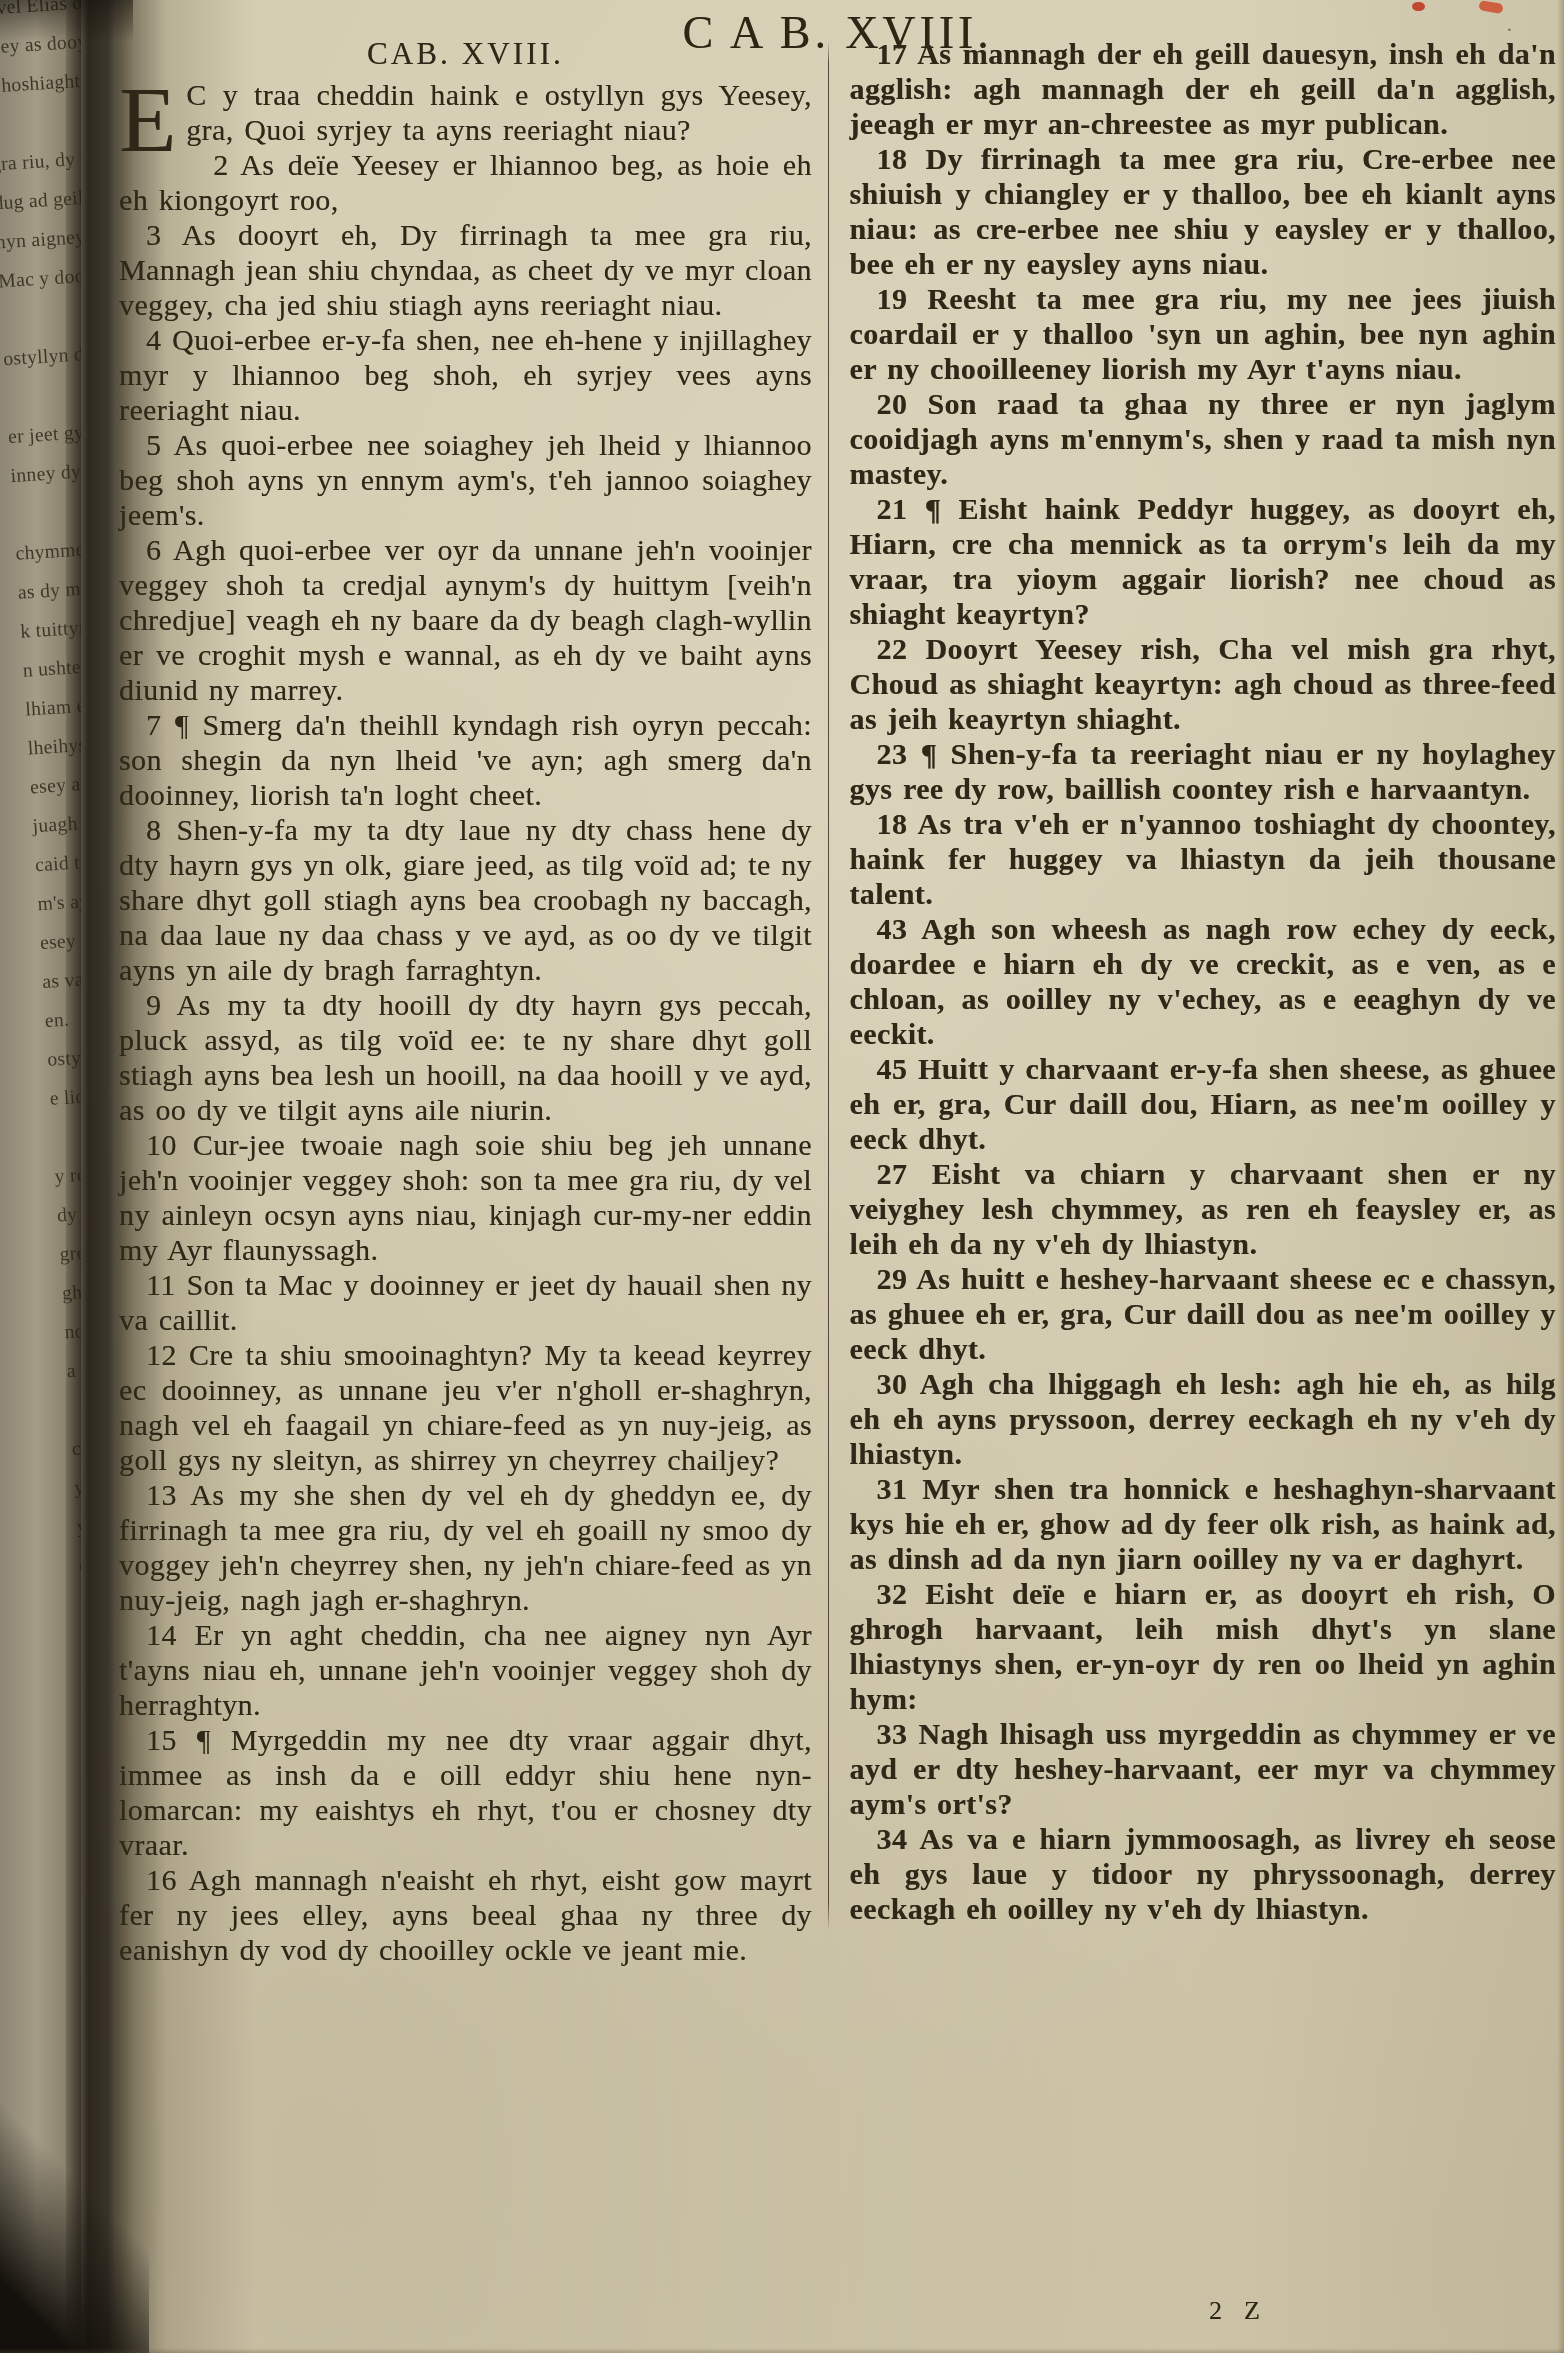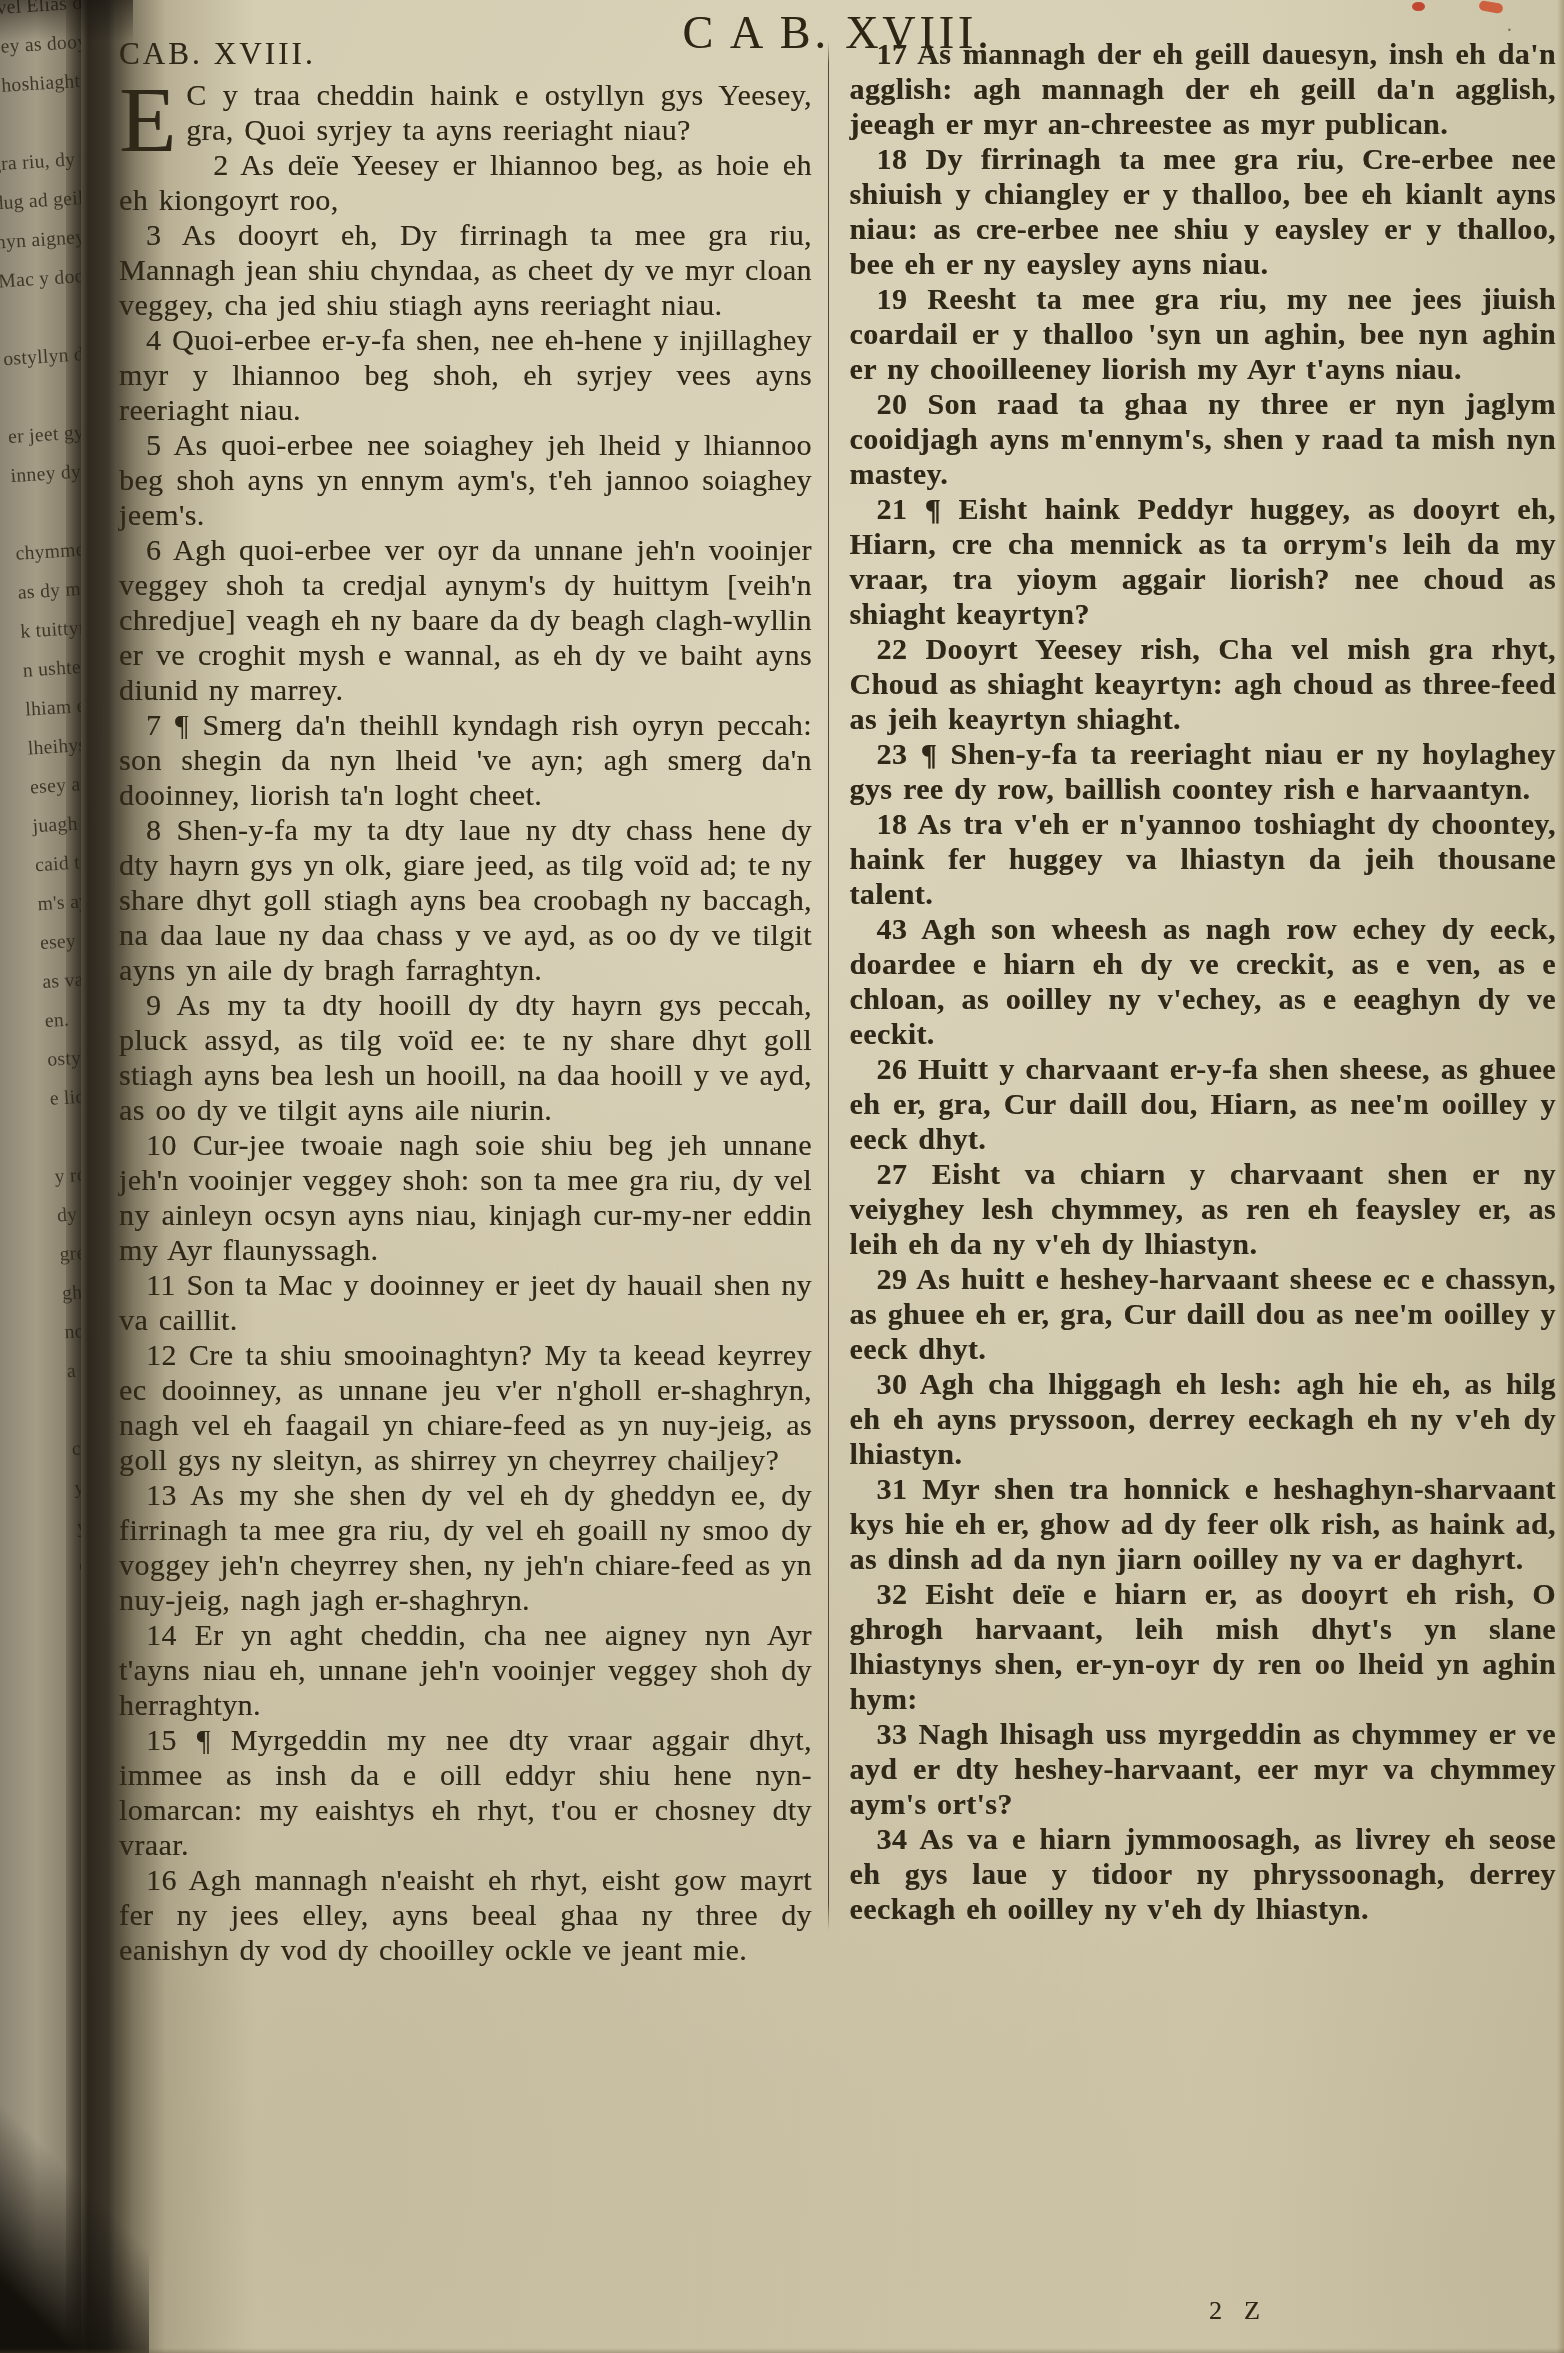--- a/index.html
+++ b/index.html
@@ -93,21 +93,21 @@
     display: flex; align-items: stretch;
   }
   .col-left  { width: 693px; }
   .col-right { flex: 1; font-weight: bold; }
   .divider {
     width: 1.6px; align-self: stretch; margin: 4.7px 20.3px 36px 15.6px;
     background: linear-gradient(to bottom, rgba(74,62,44,0) 0, #55483a 1.2%, #55483a 98.5%, rgba(74,62,44,0));
   }
 
   .chapter-heading {
-    text-align: left; font-size: 31px; letter-spacing: 3.1px;
+    text-align: center; font-size: 31px; letter-spacing: 3.1px;
     line-height: 36px; margin-bottom: 4.7px;
     text-shadow: 0.2px 0.2px 0 rgba(46,38,24,0.5);
   }
 
   .verse {
     margin: 0; text-align: justify; text-indent: 27px;
     font-size: 30px; line-height: 35px;
     letter-spacing: 0.4px; word-spacing: 2.7px;
     text-shadow: 0.2px 0.2px 0 rgba(46,38,24,0.45);
   }
@@ -215,21 +215,21 @@
       <div id="right-verses">
           <p class="verse"><span class="vnum">17 </span>As mannagh der eh geill dauesyn, insh eh da'n agglish: agh mannagh der eh geill da'n agglish, jeeagh er myr an-chreestee as myr publican.</p>
           <p class="verse"><span class="vnum">18 </span>Dy firrinagh ta mee gra riu, Cre-erbee nee shiuish y chiangley er y thalloo, bee eh kianlt ayns niau: as cre-erbee nee shiu y eaysley er y thalloo, bee eh er ny eaysley ayns niau.</p>
           <p class="verse"><span class="vnum">19 </span>Reesht ta mee gra riu, my nee jees jiuish coardail er y thalloo 'syn un aghin, bee nyn aghin er ny chooilleeney liorish my Ayr t'ayns niau.</p>
           <p class="verse"><span class="vnum">20 </span>Son raad ta ghaa ny three er nyn jaglym cooidjagh ayns m'ennym's, shen y raad ta mish nyn mastey.</p>
           <p class="verse"><span class="vnum">21 </span>¶ Eisht haink Peddyr huggey, as dooyrt eh, Hiarn, cre cha mennick as ta orrym's leih da my vraar, tra yioym aggair liorish? nee choud as shiaght keayrtyn?</p>
           <p class="verse"><span class="vnum">22 </span>Dooyrt Yeesey rish, Cha vel mish gra rhyt, Choud as shiaght keayrtyn: agh choud as three-feed as jeih keayrtyn shiaght.</p>
           <p class="verse"><span class="vnum">23 </span>¶ Shen-y-fa ta reeriaght niau er ny hoylaghey gys ree dy row, baillish coontey rish e harvaantyn.</p>
           <p class="verse"><span class="vnum">18 </span>As tra v'eh er n'yannoo toshiaght dy choontey, haink fer huggey va lhiastyn da jeih thousane talent.</p>
           <p class="verse"><span class="vnum">43 </span>Agh son wheesh as nagh row echey dy eeck, doardee e hiarn eh dy ve creckit, as e ven, as e chloan, as ooilley ny v'echey, as e eeaghyn dy ve eeckit.</p>
-          <p class="verse"><span class="vnum">26 </span>Huitt y charvaant er-y-fa shen sheese, as ghuee eh er, gra, Cur daill dou, Hiarn, as nee'm ooilley y eeck dhyt.</p>
+          <p class="verse"><span class="vnum">45 </span>Huitt y charvaant er-y-fa shen sheese, as ghuee eh er, gra, Cur daill dou, Hiarn, as nee'm ooilley y eeck dhyt.</p>
           <p class="verse"><span class="vnum">27 </span>Eisht va chiarn y charvaant shen er ny veiyghey lesh chymmey, as ren eh feaysley er, as leih eh da ny v'eh dy lhiastyn.</p>
           <p class="verse"><span class="vnum">29 </span>As huitt e heshey-harvaant sheese ec e chassyn, as ghuee eh er, gra, Cur daill dou as nee'm ooilley y eeck dhyt.</p>
           <p class="verse"><span class="vnum">30 </span>Agh cha lhiggagh eh lesh: agh hie eh, as hilg eh eh ayns pryssoon, derrey eeckagh eh ny v'eh dy lhiastyn.</p>
           <p class="verse"><span class="vnum">31 </span>Myr shen tra honnick e heshaghyn-sharvaant kys hie eh er, ghow ad dy feer olk rish, as haink ad, as dinsh ad da nyn jiarn ooilley ny va er daghyrt.</p>
           <p class="verse"><span class="vnum">32 </span>Eisht deïe e hiarn er, as dooyrt eh rish, O ghrogh harvaant, leih mish dhyt's yn slane lhiastynys shen, er-yn-oyr dy ren oo lheid yn aghin hym:</p>
           <p class="verse"><span class="vnum">33 </span>Nagh lhisagh uss myrgeddin as chymmey er ve ayd er dty heshey-harvaant, eer myr va chymmey aym's ort's?</p>
           <p class="verse"><span class="vnum">34 </span>As va e hiarn jymmoosagh, as livrey eh seose eh gys laue y tidoor ny phryssoonagh, derrey eeckagh eh ooilley ny v'eh dy lhiastyn.</p>
         </div>
     </div>
   </div>

